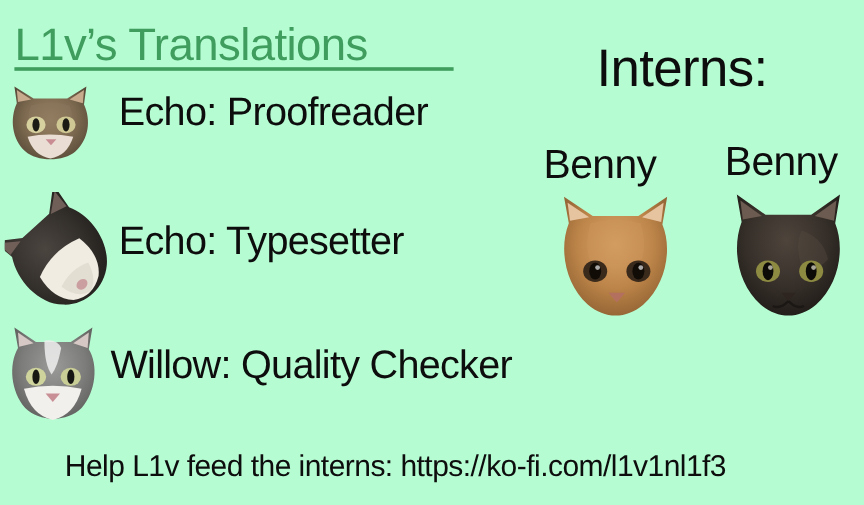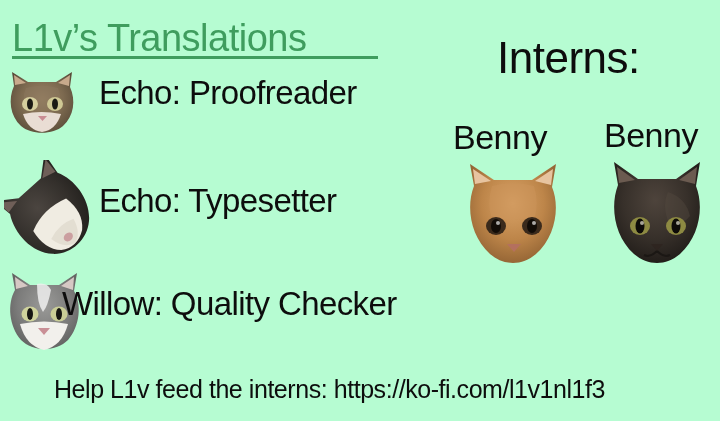--- a/index.html
+++ b/index.html
@@ -62,21 +62,21 @@
     color: #0d0d0d;
     letter-spacing: -0.6px;
     white-space: nowrap;
   }
   #row-honey  { top: 74px;  }
   #row-echo   { top: 182px; }
   #row-willow { top: 285px; }
 
   #row-honey .staff-label  { margin-left: 99px; }
   #row-echo .staff-label   { margin-left: 99px; }
-  #row-willow .staff-label { margin-left: 62px; }
+  #row-willow .staff-label { margin-left: 92px; }
 
   
   .intern-name {
     position: absolute;
     font-size: 34px;
     line-height: 40px;
     color: #0d0d0d;
     letter-spacing: -0.5px;
     white-space: nowrap;
   }

